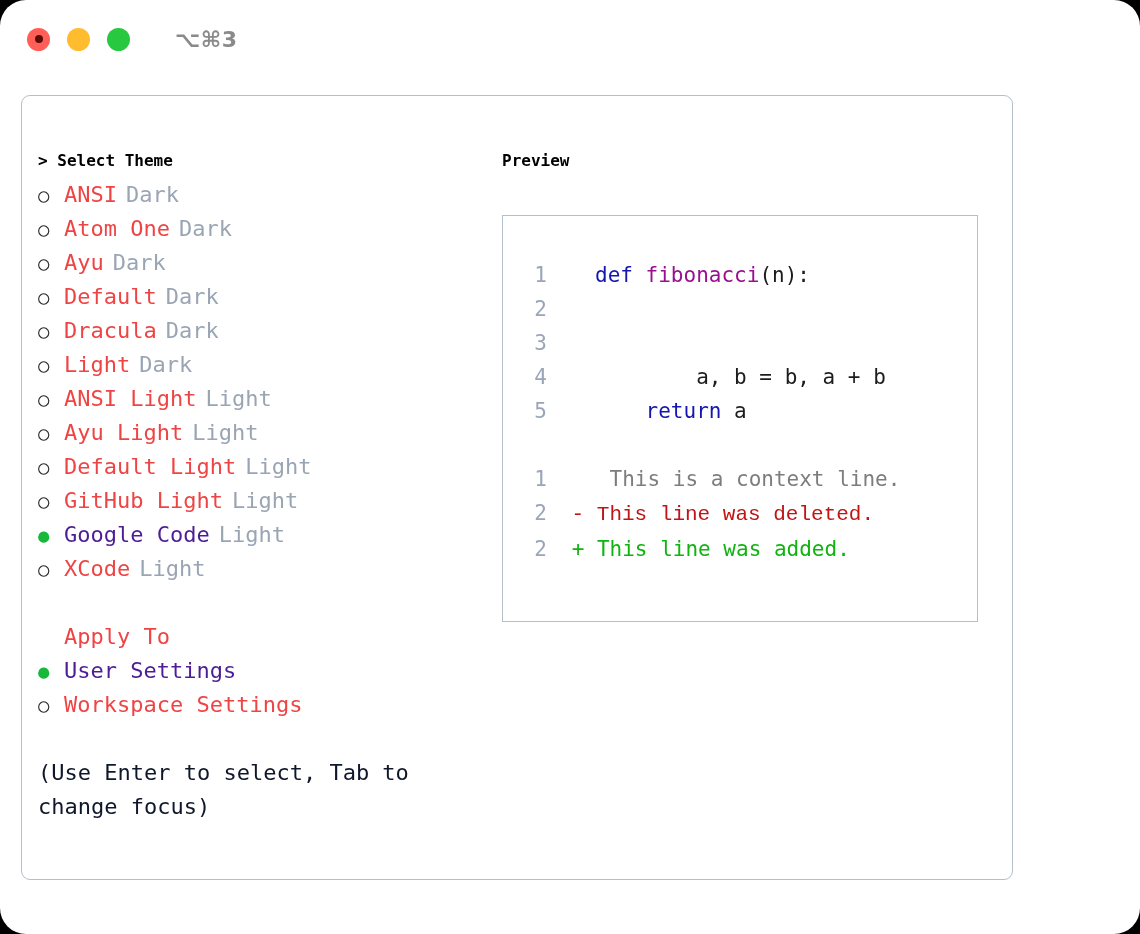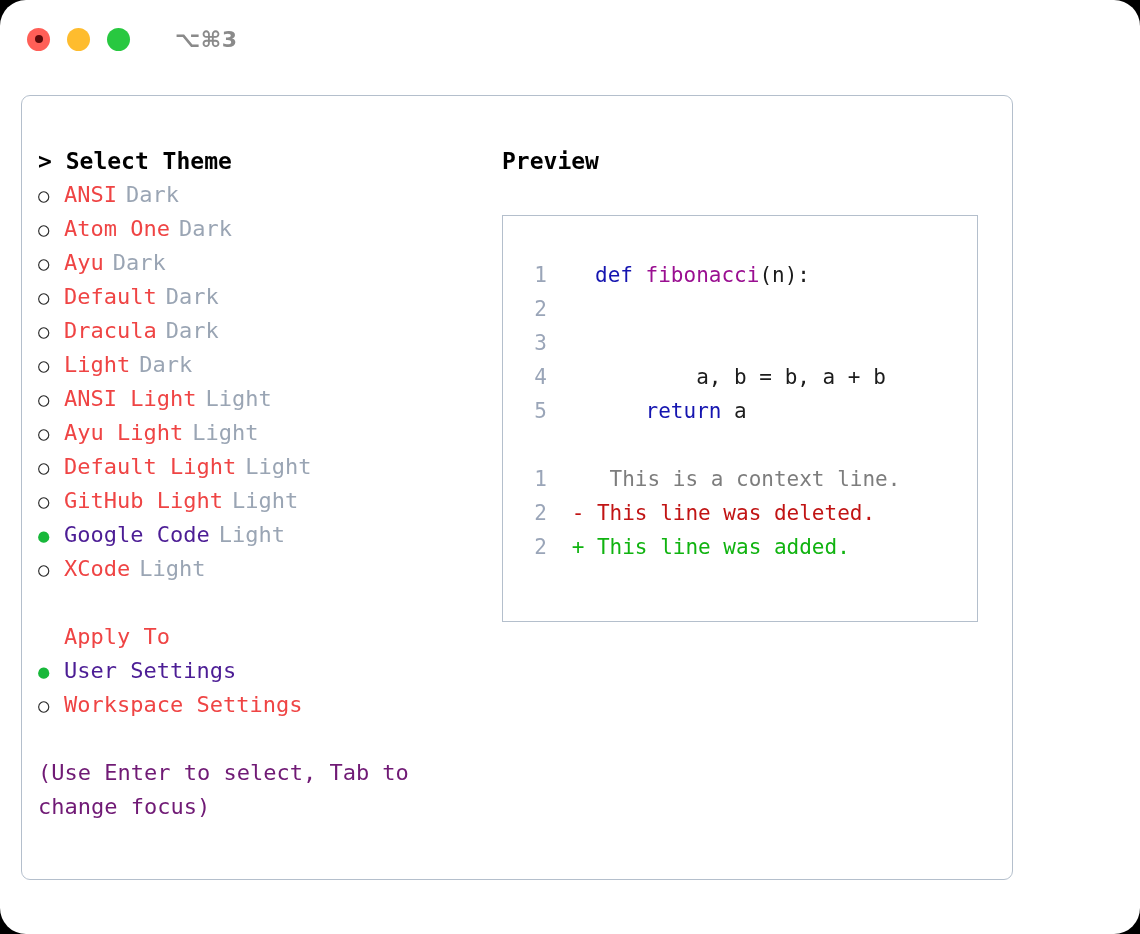--- a/index.html
+++ b/index.html
@@ -88,21 +88,21 @@
   }
 
   
   .left-col {
     position: absolute;
     left: 16px;
     top: 48px;
     width: 470px;
   }
   .col-title {
-    font-size: 23px;
+    font-size: 16px;
     font-weight: bold;
     color: #000000;
     line-height: 34px;
     white-space: pre;
   }
   .opt-row {
     display: flex;
     align-items: baseline;
     line-height: 34px;
     font-size: 22px;
@@ -121,21 +121,21 @@
   .opt-kind {
     color: #9aa5b4;
     margin-left: 9px;
   }
   .spacer-row { height: 34px; }
 
   .hint {
     margin-top: 34px;
     font-size: 22px;
     line-height: 34px;
-    color: #701a75;
+    color: #0f172a;
     max-width: 400px;
   }
 
   
   .right-col {
     position: absolute;
     left: 480px;
     top: 48px;
     width: 490px;
   }
@@ -164,21 +164,21 @@
   }
   .code-txt { color: #1c1c1c; margin-left: 36px; }
   .blank-line { height: 34px; }
 
   .tok-kw  { color: #1515b0; }
   .tok-fn  { color: #9a0f91; }
   .tok-num { color: #0b7a7a; }
   .tok-pl  { color: #1c1c1c; }
 
   .diff-ctx { color: #7d7d7d; }
-  .diff-del { color: #c11414; }
+  .diff-del { color: #c11414; font-family: Liberation Mono, monospace; }
   .diff-add { color: #10b310; text-align: center; }
 </style>
 </head>
 <body>
 
 <div class="screen">
 
   <div class="titlebar">
     <div class="lights">
       <span class="light light-red"></span>

